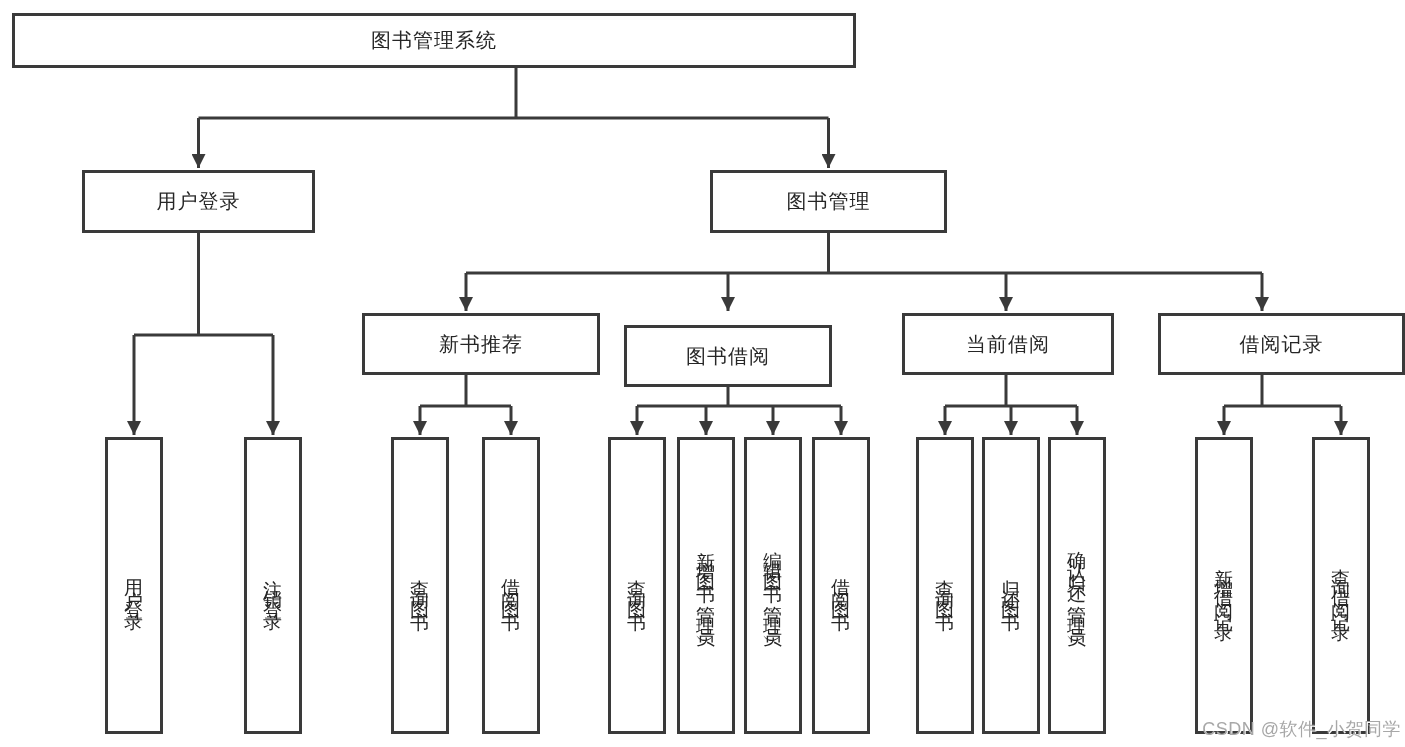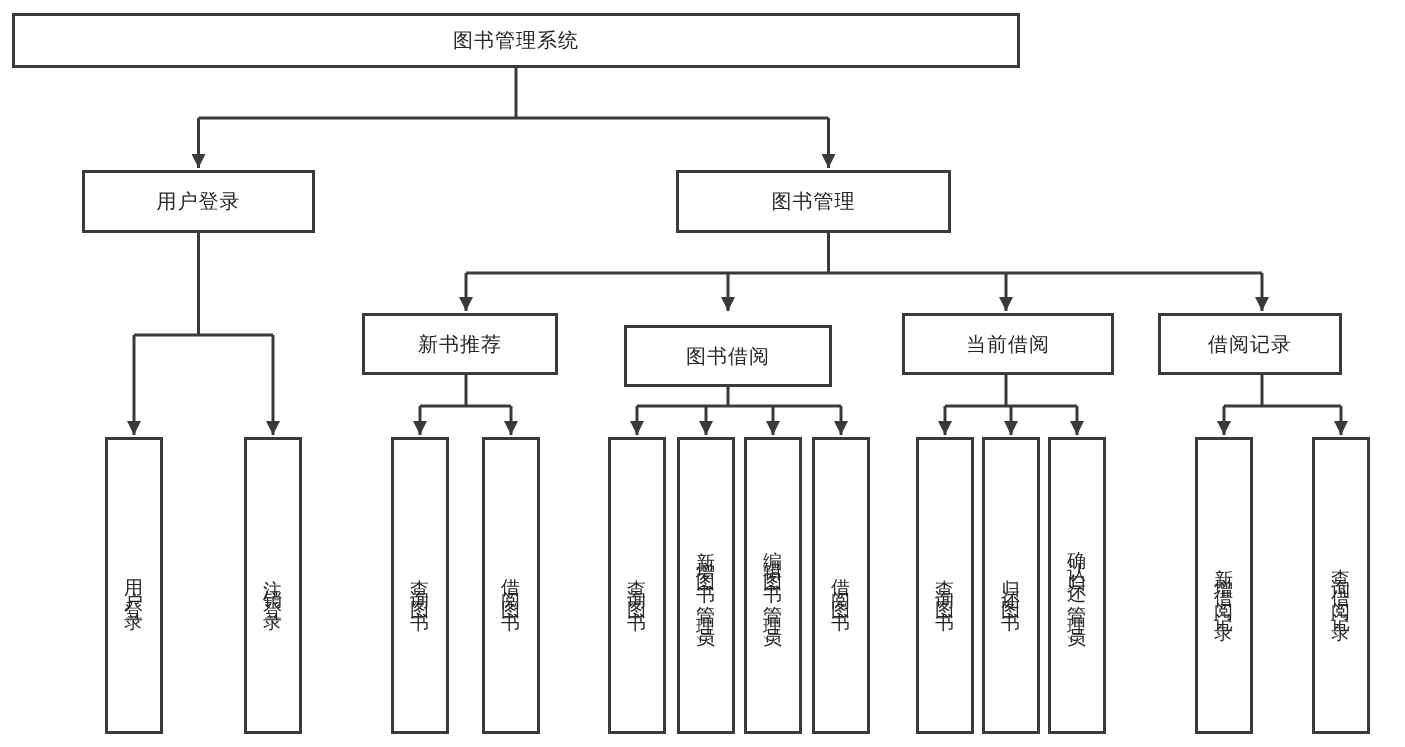--- a/index.html
+++ b/index.html
@@ -106,29 +106,29 @@
     <path class="link" d="M1006 375 V406 M945 406 H1077"></path>
     <path class="link" marker-end="url(#ah)" d="M945 406 V435"></path>
     <path class="link" marker-end="url(#ah)" d="M1011 406 V435"></path>
     <path class="link" marker-end="url(#ah)" d="M1077 406 V435"></path>
 
     <path class="link" d="M1262 375 V406 M1224 406 H1341"></path>
     <path class="link" marker-end="url(#ah)" d="M1224 406 V435"></path>
     <path class="link" marker-end="url(#ah)" d="M1341 406 V435"></path>
   </svg>
 
-  <div class="box hbox" style="left:12px; top:13px; width:1008px; height:55px;">图书管理系统</div>
+  <div class="box hbox" style="left:12px; top:13px; width:844px; height:55px;">图书管理系统</div>
 
   <div class="box hbox" style="left:82px; top:170px; width:233px; height:63px;">用户登录</div>
-  <div class="box hbox" style="left:676px; top:170px; width:275px; height:63px;">图书管理</div>
+  <div class="box hbox" style="left:710px; top:170px; width:237px; height:63px;">图书管理</div>
 
-  <div class="box hbox" style="left:362px; top:313px; width:196px; height:62px;">新书推荐</div>
+  <div class="box hbox" style="left:362px; top:313px; width:238px; height:62px;">新书推荐</div>
   <div class="box hbox" style="left:624px; top:313px; width:208px; height:62px;margin-top:12px;">图书借阅</div>
   <div class="box hbox" style="left:902px; top:313px; width:212px; height:62px;">当前借阅</div>
-  <div class="box hbox" style="left:1158px; top:313px; width:184px; height:62px;">借阅记录</div>
+  <div class="box hbox" style="left:1158px; top:313px; width:247px; height:62px;">借阅记录</div>
 
   <div class="box vbox" style="left:105px; top:437px; width:58px; height:297px;">
     <span>用户登录</span>
   </div>
   <div class="box vbox" style="left:244px; top:437px; width:58px; height:297px;">
     <span>注销登录</span>
   </div>
 
   <div class="box vbox" style="left:391px; top:437px; width:58px; height:297px;">
     <span>查询图书</span>
@@ -160,14 +160,15 @@
     <span>确认归还（管理员）</span>
   </div>
 
   <div class="box vbox" style="left:1195px; top:437px; width:58px; height:297px;">
     <span>新增借阅记录</span>
   </div>
   <div class="box vbox" style="left:1312px; top:437px; width:58px; height:297px;">
     <span>查询借阅记录</span>
   </div>
 
+  <div class="watermark">CSDN @软件_小贺同学</div>
 
 </div>
 
 </body></html>

